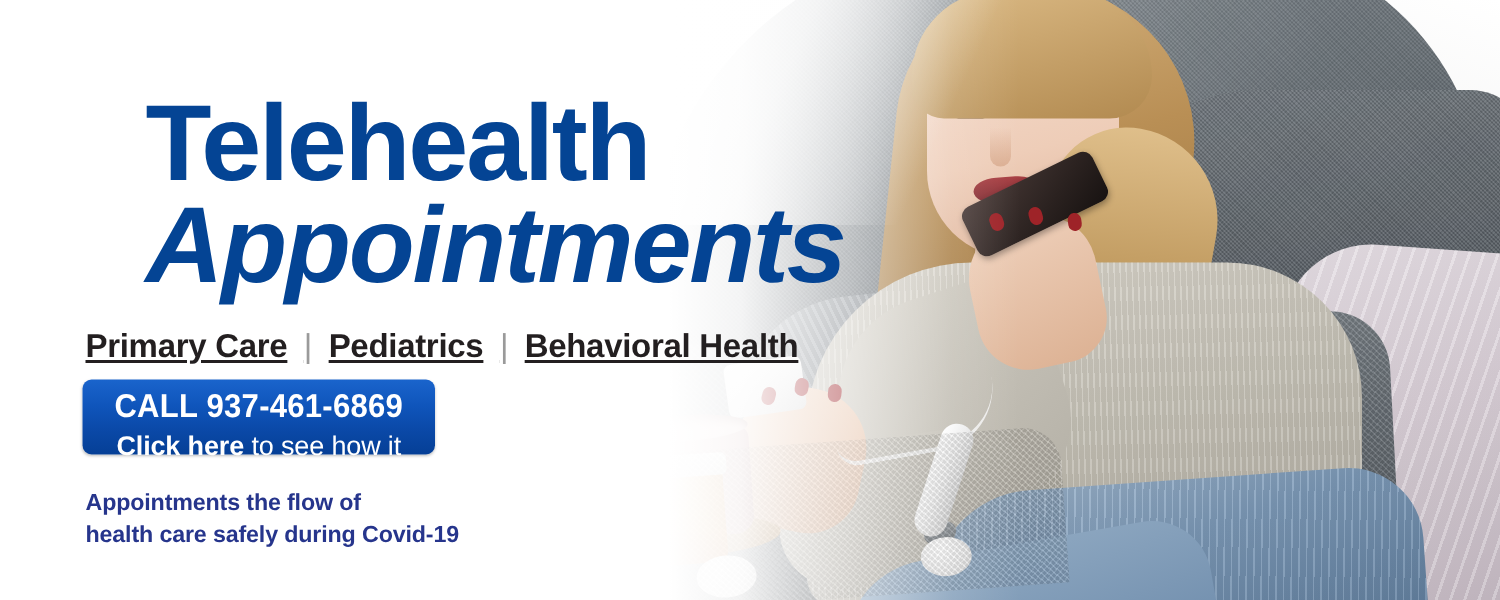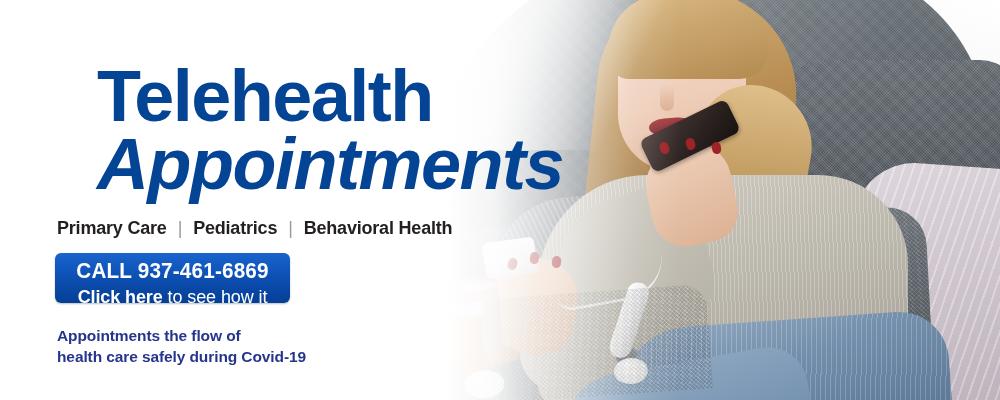--- a/index.html
+++ b/index.html
@@ -342,25 +342,26 @@
     letter-spacing: -1.5px;
     white-space: nowrap;
     margin-left: 42px;
   }
   .headline .l2 { display: block; font-style: italic; }
 
   .services {
     position: absolute;
     left: 57px;
     top: 218px;
-    font-size: 18px;
+    font-size: 22px;
     font-weight: bold;
     color: #231f20;
     letter-spacing: -0.2px;
     white-space: nowrap;
+    text-decoration: underline;
   }
   .services .sep {
     color: #9a9a9a;
     font-weight: normal;
     margin: 0 11px;
   }
 
   .cta {
     position: absolute;
     left: 55px;

